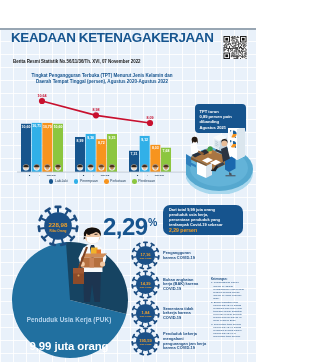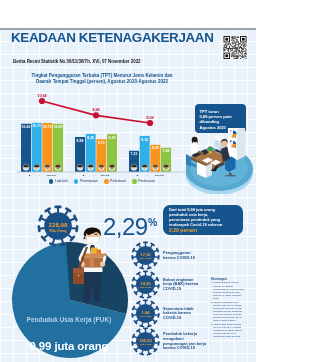--- a/index.html
+++ b/index.html
@@ -42,21 +42,21 @@
   
   #office{left:186px;top:100px;width:70px;height:66px;}
 
   
   #covidbox{left:163px;top:177px;width:80px;height:30px;background:#16548e;
             border-radius:7px;}
   #covidbox p{margin:0;padding:3.4px 4px 0 6px;color:#fff;font-size:3.95px;
               line-height:4.85px;font-weight:bold;}
   #covidbox b{color:#f2a02a;font-size:5.1px;display:block;margin-top:.2px;}
 
-  #bignum{left:103px;top:187px;color:#16548e;font-size:24px;font-weight:normal;
+  #bignum{left:103px;top:187px;color:#16548e;font-size:24px;font-weight:bold;
           letter-spacing:-0.5px;line-height:24px;}
   #bigpct{left:148px;top:189px;color:#16548e;font-size:10.5px;font-weight:bold;
           line-height:10px;}
 
   
   #pie{left:7px;top:209px;width:126px;height:126px;}
   #puk-label{left:13px;top:288px;width:112px;text-align:center;color:#b9d6ee;
              font-size:6.3px;font-weight:bold;letter-spacing:.1px;}
   #puk-value{left:13px;top:312px;width:112px;text-align:center;color:#ffffff;
              font-size:11.4px;font-weight:bold;letter-spacing:-0.1px;}

